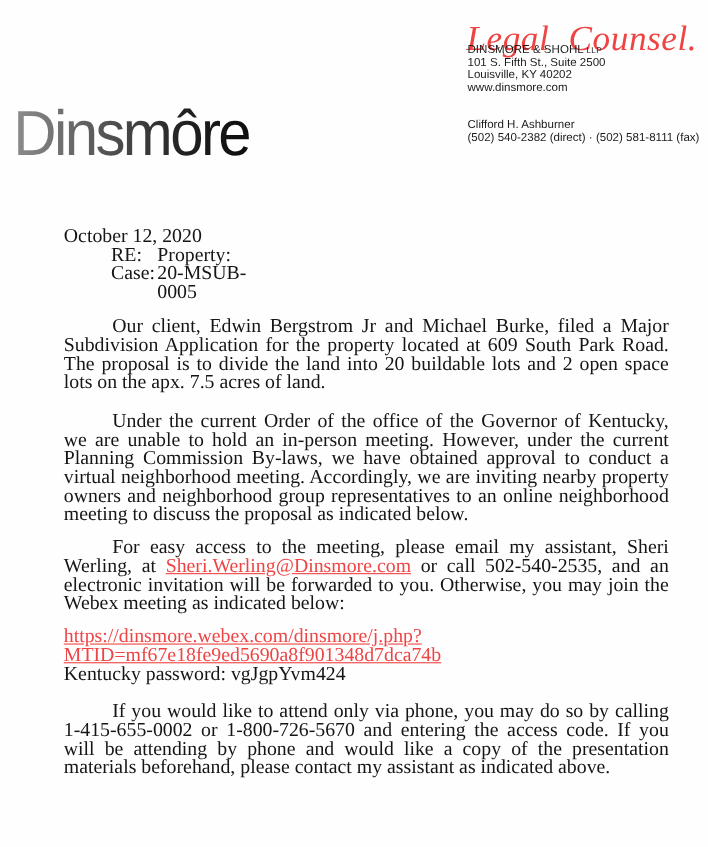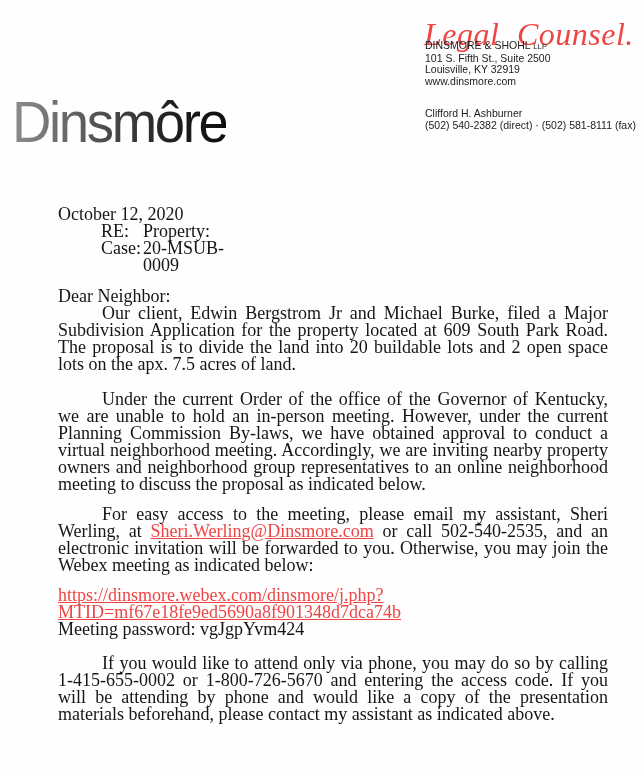--- a/index.html
+++ b/index.html
@@ -107,51 +107,50 @@
   <header>
     <div class="logo">Dinsmôre</div>
     <div class="tagline">Legal Counsel.</div>
 
     <div class="firm-block">
       <div>
         <span>DINSMORE &amp; SHOHL</span>
         <span class="llp">LLP</span>
       </div>
       <div>101 S. Fifth St., Suite 2500</div>
-      <div>Louisville, KY 32919</div>
+      <div>Louisville, KY 40202</div>
       <div>www.dinsmore.com</div>
     </div>
 
     <div class="contact-block">
       <div>Clifford H. Ashburner</div>
       <div>(502) 540-2382 (direct) · (502) 581-8111 (fax)</div>
     </div>
   </header>
 
   <main class="letter-body">
 
     <p class="date-line plain-line">October 12, 2020</p>
 
     <div class="re-block">
       <span>RE:</span>
       <span>Property:</span>
       <span></span>
       <span>Case:</span>
-      <span>20-MSUB-0009</span>
+      <span>20-MSUB-0005</span>
     </div>
 
-    <p class="salutation plain-line">Dear Neighbor:</p>
 
     <p class="para">Our client, Edwin Bergstrom Jr and Michael Burke, filed a Major Subdivision Application for the property located at 609 South Park Road.  The proposal is to divide the land into 20 buildable lots and 2 open space lots on the apx. 7.5 acres of land.</p>
 
     <p class="para tight">Under the current Order of the office of the Governor of Kentucky, we are unable to hold an in-person meeting.  However, under the current Planning Commission By-laws, we have obtained approval to conduct a virtual neighborhood meeting.  Accordingly, we are inviting nearby property owners and neighborhood group representatives to an online neighborhood meeting to discuss the proposal as indicated below.</p>
 
 
     <p class="para tight"><span>For easy access to the meeting, please email my assistant, Sheri Werling, at </span><a class="inline-link">Sheri.Werling@Dinsmore.com</a><span> or call 502-540-2535, and an electronic invitation will be forwarded to you.  Otherwise, you may join the Webex meeting as indicated below:</span></p>
 
     <p class="url-line plain-line"><a>https://dinsmore.webex.com/dinsmore/j.php?MTID=mf67e18fe9ed5690a8f901348d7dca74b</a></p>
 
-    <p class="plain-line gap-after">Meeting password: vgJgpYvm424</p>
+    <p class="plain-line gap-after">Kentucky password: vgJgpYvm424</p>
 
     <p class="para">If you would like to attend only via phone, you may do so by calling 1-415-655-0002  or 1-800-726-5670 and entering the access code.  If you will be attending by phone and would like a copy of the presentation materials beforehand, please contact my assistant as indicated above.</p>
 
   </main>
 </div>
 
 </body></html>

